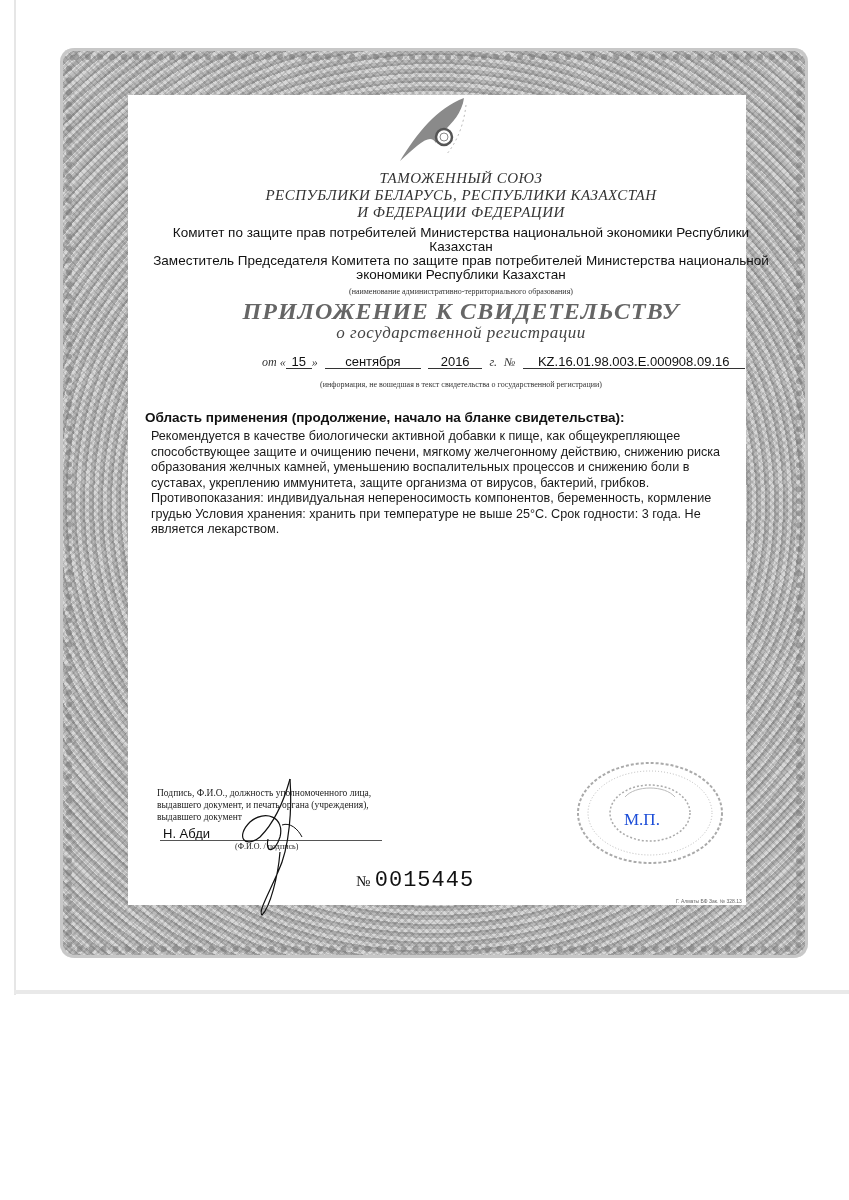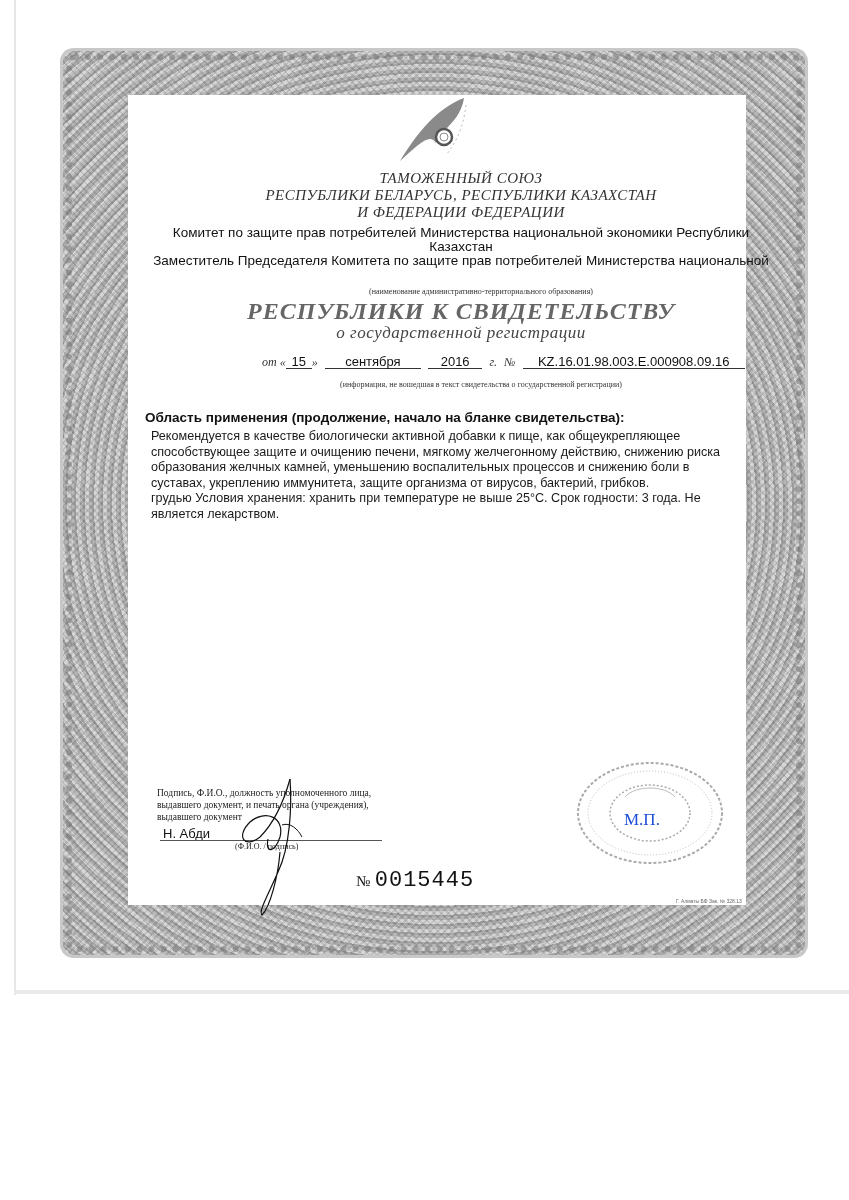--- a/index.html
+++ b/index.html
@@ -29,21 +29,21 @@
     }
 
     .emblem { position: absolute; left: 392px; top: 93px; width: 90px; height: 70px; }
 
     .center { position: absolute; left: 128px; width: 666px; text-align: center; }
     .union {
       top: 170px; font-family: "Liberation Serif", serif; font-style: italic;
       font-size: 15px; line-height: 17px; letter-spacing: 0.5px; color: #333;
     }
     .committee { top: 226px; font-size: 13.5px; line-height: 14px; color: #111; }
-    .note-small { font-family: "Liberation Serif", serif; font-size: 8px; color: #333; padding-left: 20px; }
+    .note-small { font-family: "Liberation Serif", serif; font-size: 8px; color: #333; }
     .admin-note { top: 287px; }
     .title {
       top: 298px; font-family: "Liberation Serif", serif; font-style: italic; font-weight: bold;
       font-size: 24px; letter-spacing: 1px; color: #666;
     }
     .subtitle {
       top: 323px; font-family: "Liberation Serif", serif; font-style: italic;
       font-size: 17px; letter-spacing: 0.5px; color: #444;
     }
     .regline { position: absolute; top: 354px; left: 262px; font-size: 13px; white-space: nowrap; color: #111; }
@@ -91,45 +91,47 @@
 <div class="center union">
   <div>ТАМОЖЕННЫЙ СОЮЗ</div>
   <div>РЕСПУБЛИКИ БЕЛАРУСЬ, РЕСПУБЛИКИ КАЗАХСТАН</div>
   <div>И ФЕДЕРАЦИИ ФЕДЕРАЦИИ</div>
 </div>
 
 <div class="center committee">
   <div>Комитет по защите прав потребителей Министерства национальной экономики Республики</div>
   <div>Казахстан</div>
   <div>Заместитель Председателя Комитета по защите прав потребителей Министерства национальной</div>
+  <div>экономики Республики Казахстан</div>
 </div>
 
 <div class="center note-small admin-note">(наименование административно-территориального образования)</div>
 
-<div class="center title">РЕСПУБЛИКИ К СВИДЕТЕЛЬСТВУ</div>
+<div class="center title">ПРИЛОЖЕНИЕ К СВИДЕТЕЛЬСТВУ</div>
 <div class="center subtitle">о государственной регистрации</div>
 
 <div class="regline">
   <span class="serif">от «</span><span class="field" style="width:22px">15</span><span class="serif">»</span>
   &nbsp;<span class="field" style="width:92px">сентября</span>&nbsp;
   <span class="field" style="width:50px">2016</span>&nbsp;
   <span class="serif">г.</span>&nbsp;
   <span class="serif">№</span>&nbsp;
   <span class="field" style="width:218px">KZ.16.01.98.003.E.000908.09.16</span>
 </div>
 
 <div class="center note-small info-note">(информация, не вошедшая в текст свидетельства о государственной регистрации)</div>
 
 <div class="body-block">
   <div class="section-head">Область применения (продолжение, начало на бланке свидетельства):</div>
   <div class="body-text">
     <div>Рекомендуется в качестве биологически активной добавки к пище, как общеукрепляющее</div>
     <div>способствующее защите и очищению печени, мягкому желчегонному действию, снижению риска</div>
     <div>образования желчных камней, уменьшению воспалительных процессов и снижению боли в</div>
     <div>суставах, укреплению иммунитета, защите организма от вирусов, бактерий, грибков.</div>
+    <div>Противопоказания: индивидуальная непереносимость компонентов, беременность, кормление</div>
     <div>грудью Условия хранения: хранить при температуре не выше 25°С. Срок годности: 3 года. Не</div>
     <div>является лекарством.</div>
   </div>
 </div>
 
 <div class="sig-caption">
   <div>Подпись, Ф.И.О., должность уполномоченного лица,</div>
   <div>выдавшего документ, и печать органа (учреждения),</div>
   <div>выдавшего документ</div>
 </div>

